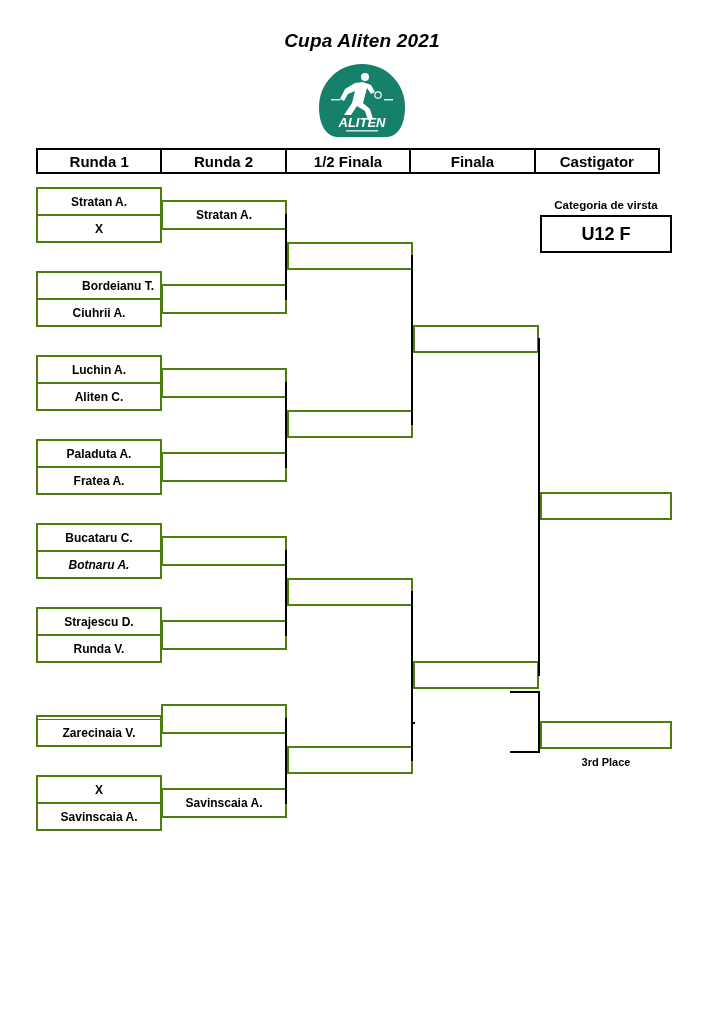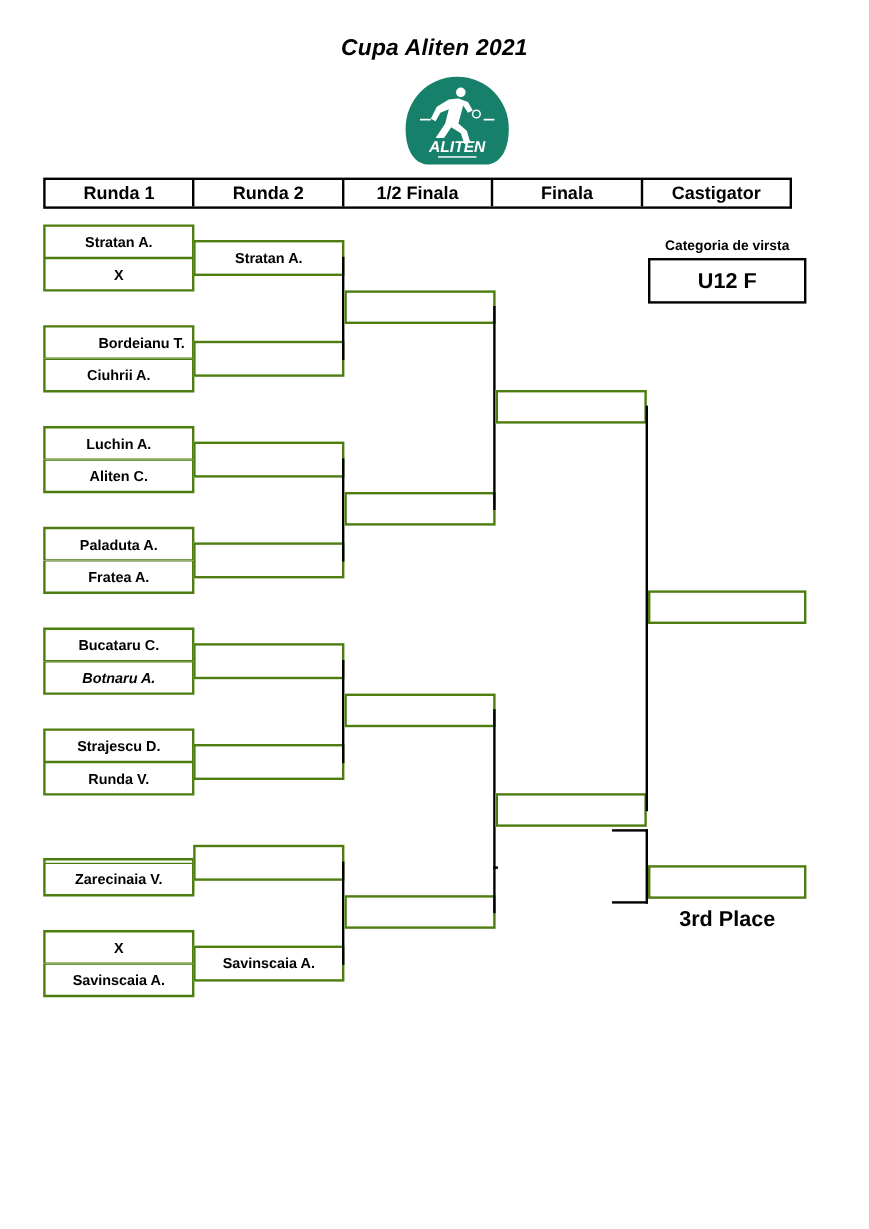--- a/index.html
+++ b/index.html
@@ -30,21 +30,21 @@
     text-align: center;
     font-size: 19px;
     font-weight: bold;
     font-style: italic;
     letter-spacing: 0.2px;
   }
 
   
   #logo {
     position: absolute;
-    left: 332px;
+    left: 313px;
     top: 63px;
     width: 98px;
     height: 76px;
   }
   #logo svg { display: block; }
 
   
   #round-header {
     position: absolute;
     left: 36px;
@@ -119,21 +119,21 @@
     background: #fff;
   }
 
   
   #third-place-label {
     position: absolute;
     left: 540px;
     top: 756px;
     width: 132px;
     text-align: center;
-    font-size: 18px;
+    font-size: 11px;
     font-weight: bold;
   }
 </style>
 </head>
 <body>
 
 <div id="page">
 
   <div id="tournament-title">Cupa Aliten 2021</div>
 

